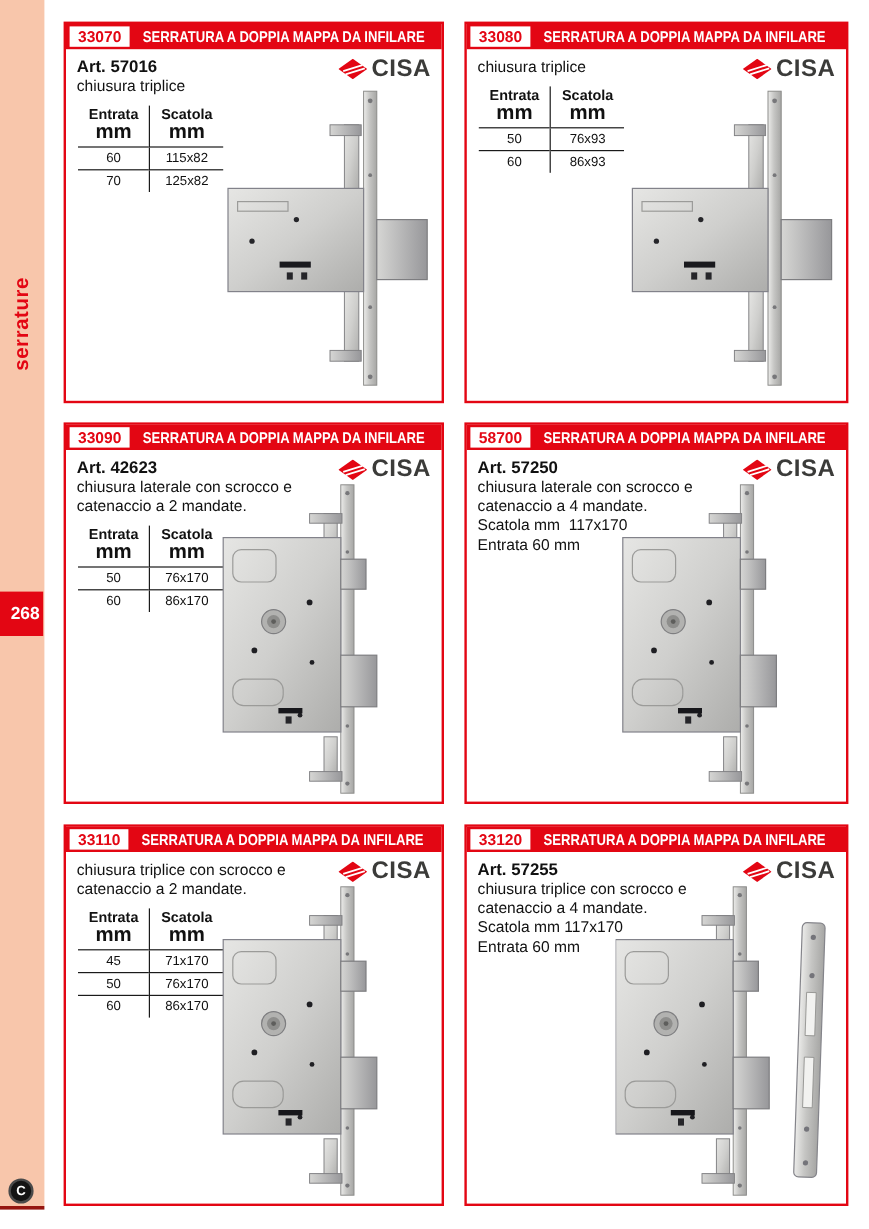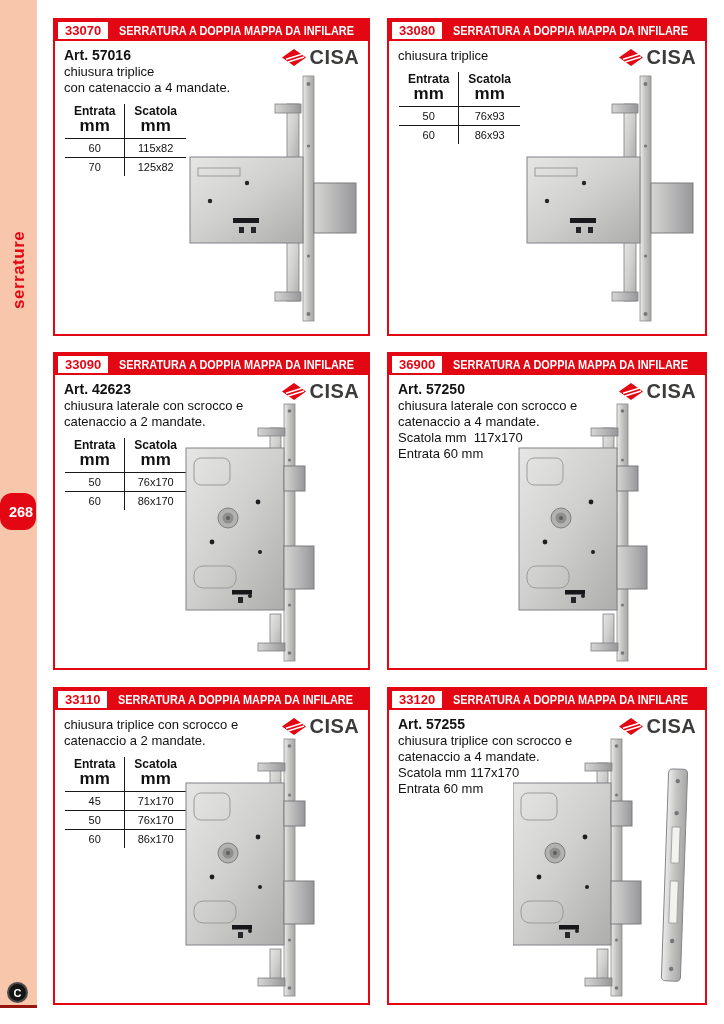--- a/index.html
+++ b/index.html
@@ -18,21 +18,21 @@
   .sidebar{position:absolute;left:0;top:0;width:37px;height:1005px;background:var(--pink)}
   .side-label{
     position:absolute;left:0;top:205px;width:37px;height:130px;
     display:flex;align-items:center;justify-content:center;
     writing-mode:vertical-rl;transform:rotate(180deg);
     font-weight:bold;font-size:17px;letter-spacing:.5px;color:var(--red);
   }
   .page-badge{
     position:absolute;left:0;top:493px;width:36px;height:37px;background:var(--red);
     color:#fff;font-weight:bold;font-size:14.5px;
-    display:flex;align-items:center;justify-content:center;padding-left:6px;border-radius:12px;
+    display:flex;align-items:center;justify-content:center;padding-left:6px;
   }
   .side-rule{position:absolute;left:0;top:1005px;width:37px;height:3px;background:#96150f}
   .copy{
     position:absolute;left:7px;top:982px;width:21px;height:21px;border-radius:50%;
     background:#141414;border:2px solid #4a4a4a;color:#fff;font-weight:bold;font-size:11px;
     display:flex;align-items:center;justify-content:center;
   }
   
   .cell{
     position:absolute;width:317px;height:318px;background:#fff;
@@ -172,21 +172,20 @@
   <div class="bd">
     <div class="logo">
       <svg width="24" height="17">
           <use href="#cisaDiamond"></use>
         </svg>
       <span class="logo-text">CISA</span>
     </div>
     <div class="art">Art. 57016</div>
     <div class="desc">
       <div>chiusura triplice</div>
-      <div>con catenaccio a 4 mandate.</div>
     </div>
     <table class="spec">
       <thead>
           <tr>
         <th>
               <div>Entrata</div>
               <div class="mm">mm</div>
             </th>
         <th class="c2x">
               <div>Scatola</div>
@@ -298,21 +297,21 @@
       </tbody>
     </table>
     <svg class="photo phB">
         <use href="#lockB"></use>
       </svg>
   </div>
 </section>
 
 <section class="cell" id="c4">
   <header class="hdr">
-    <span class="code">36900</span>
+    <span class="code">58700</span>
     <span class="title">SERRATURA A DOPPIA MAPPA DA INFILARE</span>
   </header>
   <div class="bd">
     <div class="logo">
       <svg width="24" height="17">
           <use href="#cisaDiamond"></use>
         </svg>
       <span class="logo-text">CISA</span>
     </div>
     <div class="art">Art. 57250</div>

